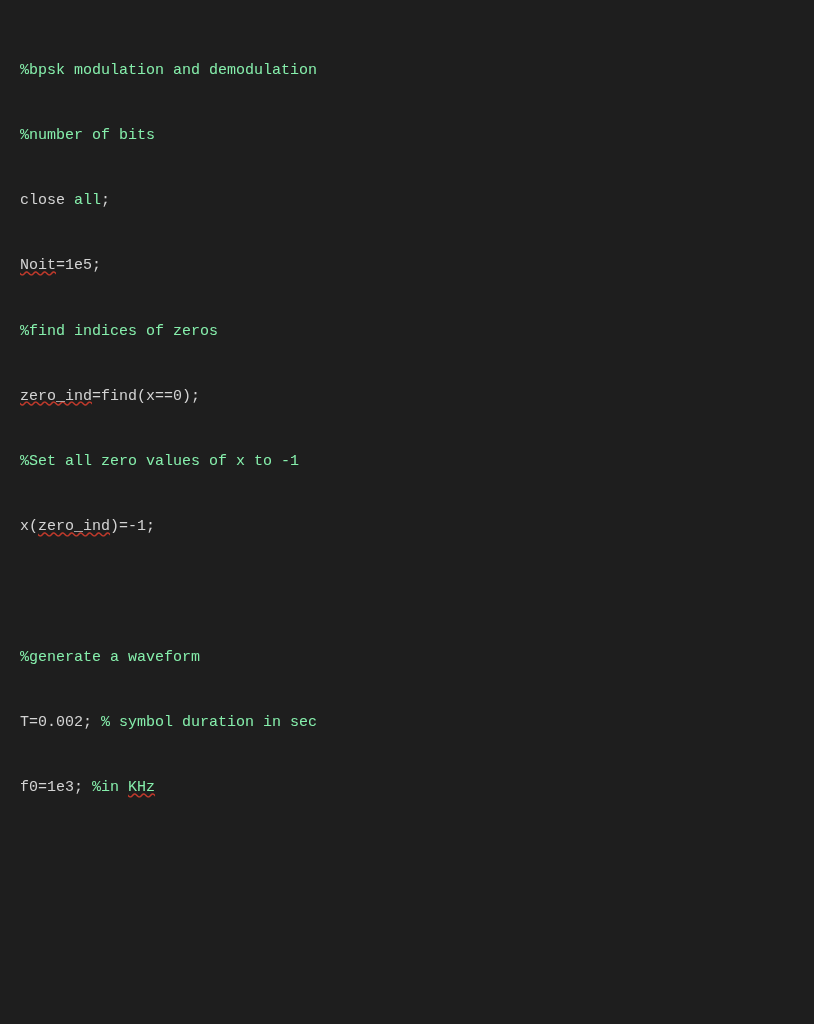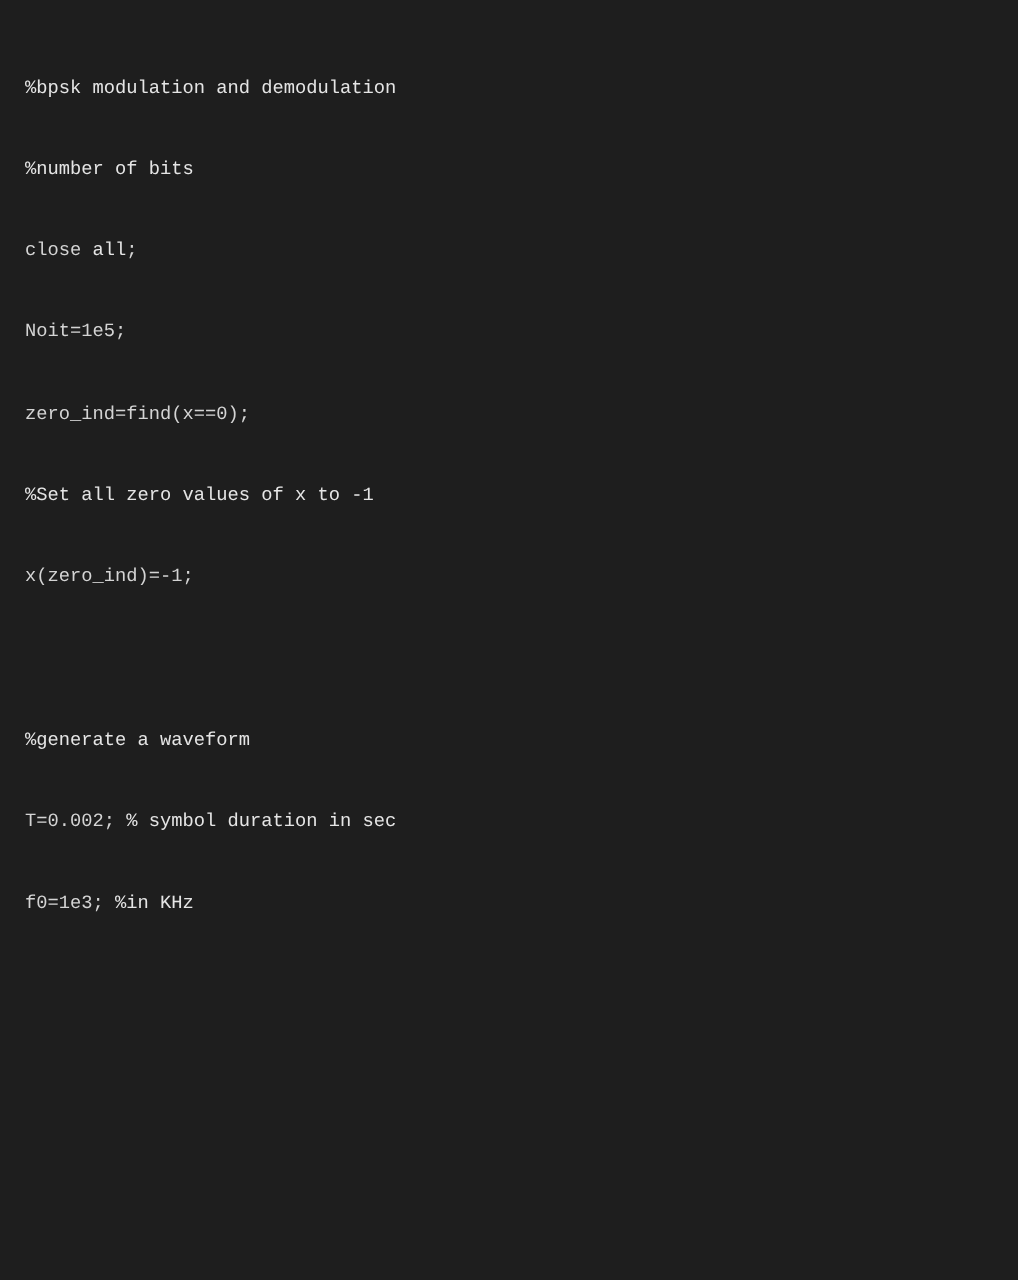--- a/index.html
+++ b/index.html
@@ -18,24 +18,25 @@
       min-height: 1024px;
       overflow-x: hidden;
     }
 
     .code-block {
       white-space: pre;
       color: #d4d4d4;
     }
 
     .comment {
-      color: #e5e5e5;
+      color: #86efac;
     }
 
     .underline {
+      text-decoration: underline;
       text-decoration-color: #c0392b;
       text-decoration-style: wavy;
     }
 
     .line {
       display: block;
       white-space: pre;
     }
 
     .blank {
@@ -44,20 +45,21 @@
     }
   </style>
 </head>
 <body>
 
 <div class="code-block">
   <span class="line"><span class="comment">%bpsk modulation and demodulation</span></span>
   <span class="line"><span class="comment">%number of bits</span></span>
   <span class="line">close <span class="comment">all</span>;</span>
   <span class="line"><span class="underline">Noit</span>=1e5;</span>
+  <span class="line"><span class="comment">%find indices of zeros</span></span>
   <span class="line"><span class="underline">zero_ind</span>=find(x==0);</span>
   <span class="line"><span class="comment">%Set all zero values of x to -1</span></span>
   <span class="line">x(<span class="underline">zero_ind</span>)=-1;</span>
   <span class="blank"></span>
   <span class="line"><span class="comment">%generate a waveform</span></span>
   <span class="line">T=0.002; <span class="comment">% symbol duration in sec</span></span>
   <span class="line">f0=1e3; <span class="comment">%in <span class="underline">KHz</span></span></span>
   
   
   

